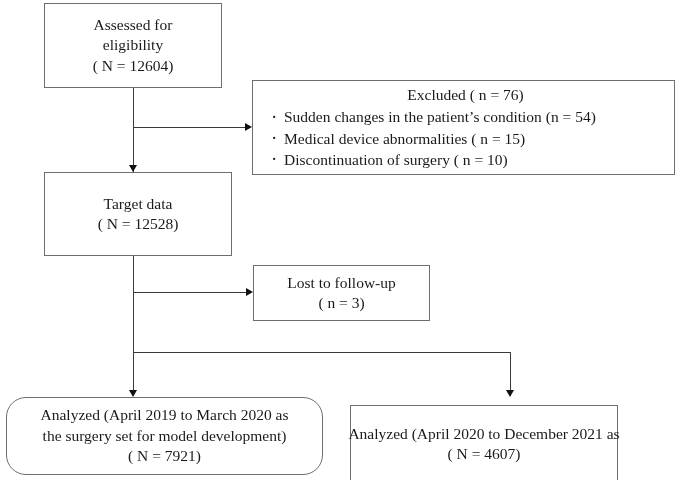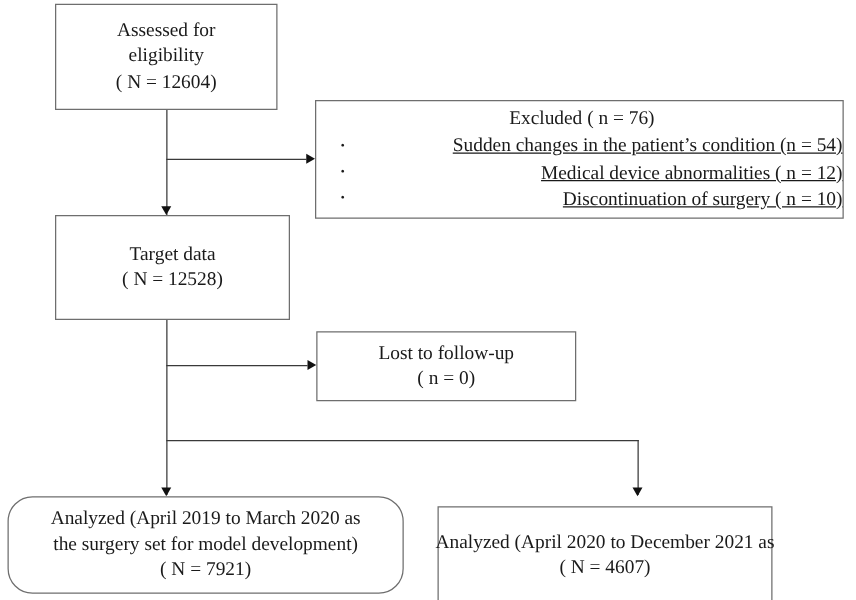--- a/index.html
+++ b/index.html
@@ -29,27 +29,27 @@
     line-height: 1.32;
     font-size: 15.5px;
   }
   .node .ln { display: block; white-space: nowrap; }
 
   
   #node-assessed   { left: 44px;  top: 3px;   width: 178px; height: 85px; }
   #node-excluded   { left: 252px; top: 80px;  width: 423px; height: 95px;
                      align-items: stretch; justify-content: center; padding: 4px 0 4px 4px; }
   #node-target     { left: 44px;  top: 172px; width: 188px; height: 84px; }
-  #node-lost       { left: 253px; top: 265px; width: 208px; height: 56px; }
+  #node-lost       { left: 253px; top: 265px; width: 177px; height: 56px; }
   #node-analyzed-l { left: 6px;   top: 397px; width: 317px; height: 78px; border-radius: 20px; }
   #node-analyzed-r { left: 350px; top: 405px; width: 268px; height: 78px; }
 
   
   .excl-title { text-align: center; display: block; font-size: 15.5px; margin-bottom: 1px; }
-  .excl-list { margin: 0; padding: 0 0 0 14px; list-style: none; text-align: right; text-decoration: underline; }
+  .excl-list { margin: 0; padding: 0 0 0 14px; list-style: none; text-align: left; }
   .excl-list li {
     font-size: 15.5px;
     line-height: 1.38;
     white-space: nowrap;
     position: relative;
     padding-left: 13px;
   }
   .excl-list li::before {
     content: "\00B7";
     position: absolute;
@@ -109,33 +109,33 @@
   <div class="node" id="node-assessed">
     <span class="ln">Assessed for</span>
     <span class="ln">eligibility</span>
     <span class="ln">( N = 12604)</span>
   </div>
 
   <div class="node" id="node-excluded">
     <span class="excl-title">Excluded ( n = 76)</span>
     <ul class="excl-list">
       <li>Sudden changes in the patient’s condition (n = 54)</li>
-      <li>Medical device abnormalities ( n = 12)</li>
+      <li>Medical device abnormalities ( n = 15)</li>
       <li>Discontinuation of surgery ( n = 10)</li>
     </ul>
   </div>
 
   <div class="node" id="node-target">
     <span class="ln">Target data</span>
     <span class="ln">( N = 12528)</span>
   </div>
 
   <div class="node" id="node-lost">
     <span class="ln">Lost to follow-up</span>
-    <span class="ln">( n = 0)</span>
+    <span class="ln">( n = 3)</span>
   </div>
 
   <div class="node" id="node-analyzed-l">
     <span class="ln">Analyzed (April 2019 to March 2020 as</span>
     <span class="ln">the surgery set for model development)</span>
     <span class="ln">( N = 7921)</span>
   </div>
 
   <div class="node" id="node-analyzed-r">
     <span class="ln">Analyzed (April 2020 to December 2021 as</span>

